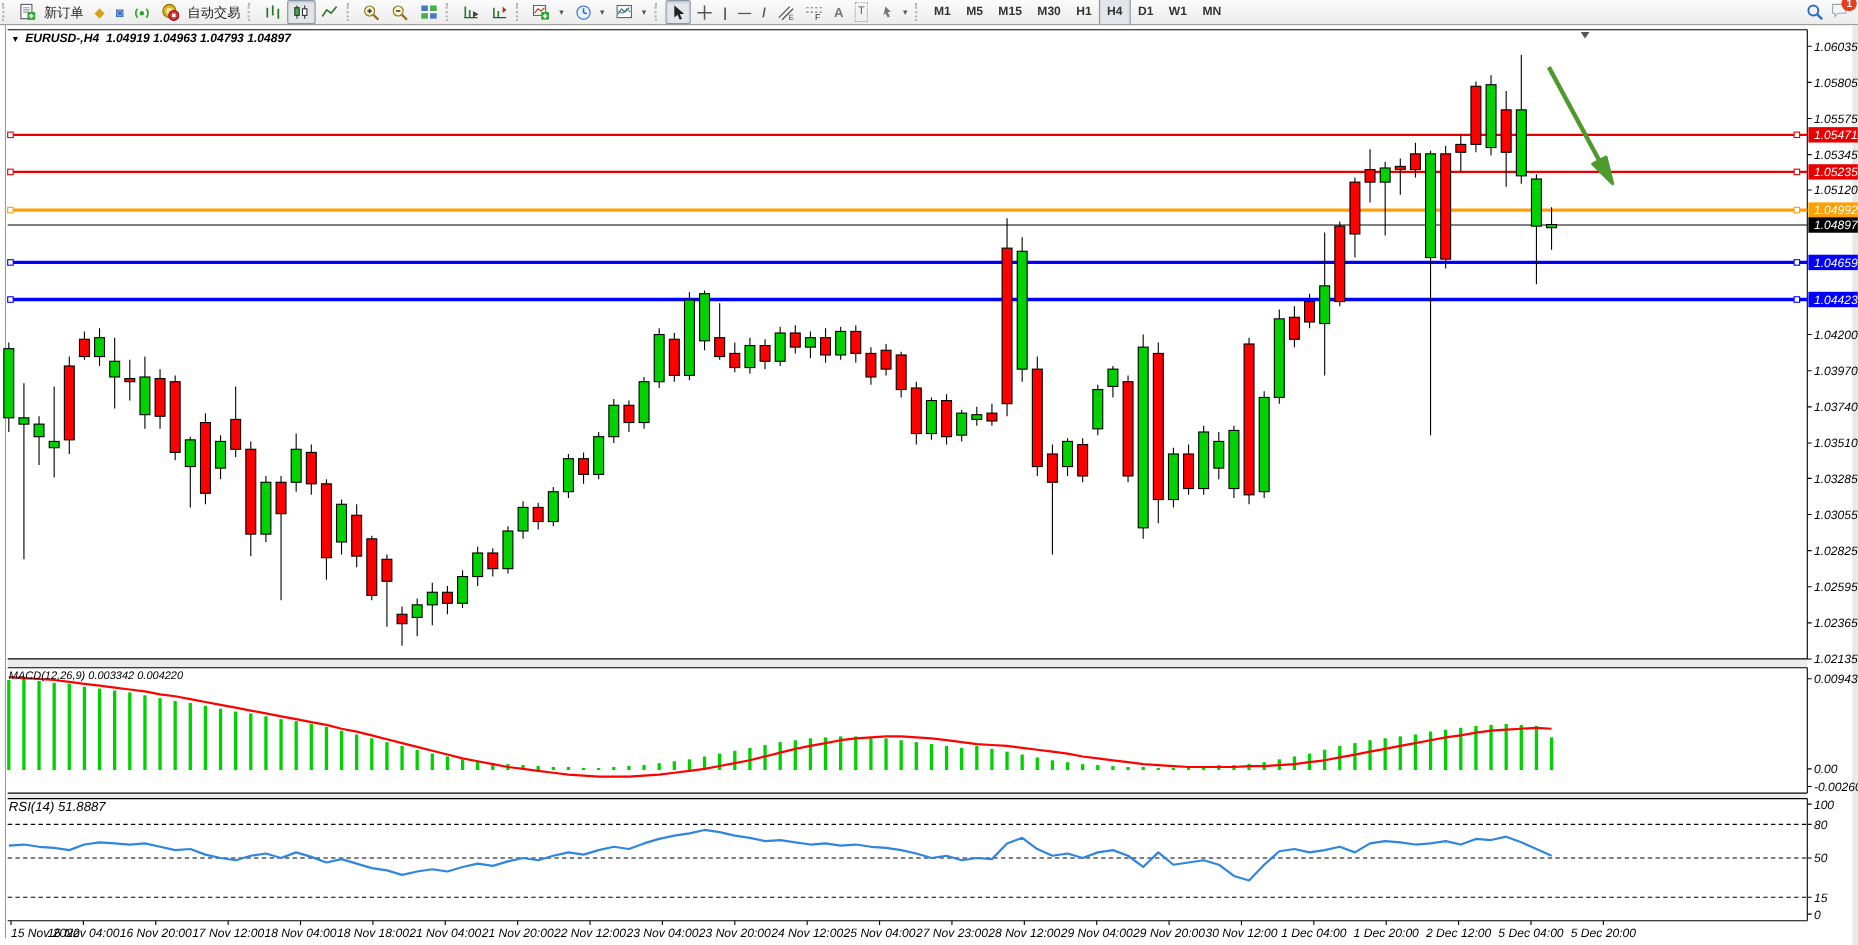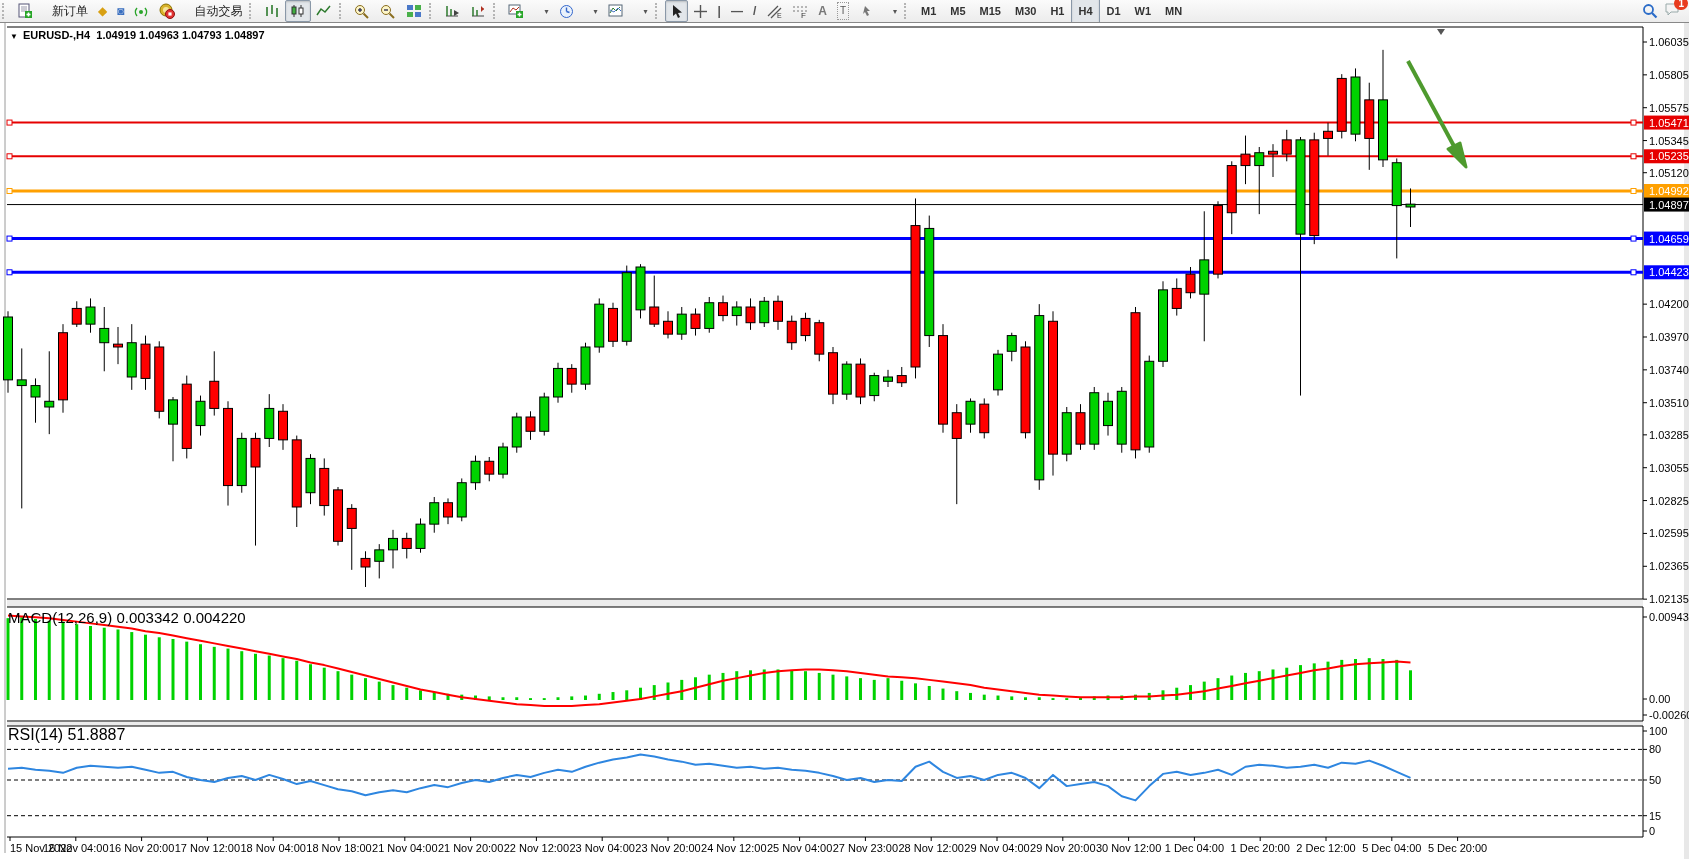--- a/index.html
+++ b/index.html
@@ -1,34 +1,34 @@
 <!DOCTYPE html>
 <html><head>
 <meta charset="utf-8">
 <style>
   html,body{margin:0;padding:0;background:#f0f0f0;font-family:"Liberation Sans","DejaVu Sans",sans-serif;}
   #app{position:relative;width:1689px;height:859px;background:#fff;overflow:hidden;}
   
   #toolbar{position:absolute;left:0;top:0;width:1689px;height:22px;background:linear-gradient(#fbfbfb,#ececec);border-bottom:1px solid #adadad;display:flex;align-items:center;font-size:12px;color:#222;}
   .tgrip{width:6px;height:16px;margin:0 2px;border-left:2px dotted #b5b5b5;}
-  .tbtn{display:flex;align-items:center;gap:19px;height:20px;padding:0 4px;border:1px solid transparent;border-radius:2px;cursor:default;white-space:nowrap;}
+  .tbtn{display:flex;align-items:center;gap:7px;height:20px;padding:0 4px;border:1px solid transparent;border-radius:2px;cursor:default;white-space:nowrap;}
   .tbtn.pressed{background:#e2e6ea;border:1px solid #8a98a8;box-shadow:inset 0 1px 2px rgba(0,0,0,.18);}
   .tf{font-weight:bold;font-size:11px;color:#333;padding:12px 6px;height:18px;display:flex;align-items:center;}
   .dd{font-size:8px;color:#555;margin-left:1px;}
   .icT{font-size:12px;line-height:16px;}
   #tb-right{margin-left:auto;display:flex;align-items:center;padding-right:8px;gap:6px;}
   #notif{position:relative;}
   #notif .badge{position:absolute;top:-5px;right:-7px;background:#e83c1e;color:#fff;font-size:10px;font-weight:bold;border-radius:8px;padding:0 4px;height:13px;line-height:13px;}
   
-  #chartwin{position:absolute;left:0;top:22px;width:1689px;height:837px;background:#fff;border-top:1px solid #888;}
+  #chartwin{position:absolute;left:0;top:22px;width:1689px;height:837px;background:#fff;border-top:1px solid #888;font-style:italic;}
   svg text{font-family:"Liberation Sans","DejaVu Sans",sans-serif;}
   #title{position:absolute;left:10px;top:6px;font-size:11px;font-weight:bold;color:#000;z-index:5;}
   #title .tri{font-size:8px;margin-right:5px;}
-  #macdlabel{position:absolute;left:8px;top:586px;font-size:15px;color:#000;z-index:5;}
-  #rsilabel{position:absolute;left:8px;top:703px;font-size:16px;color:#000;z-index:5;}
+  #macdlabel{position:absolute;left:8px;top:586px;font-size:10px;color:#000;z-index:5;}
+  #rsilabel{position:absolute;left:8px;top:703px;font-size:12px;color:#000;z-index:5;}
 </style>
 </head>
 <body>
 
 <div id="app">
 
   <div id="toolbar">
     <div class="tgrip"></div>
     <div class="tbtn">
       <svg width="16" height="16">

